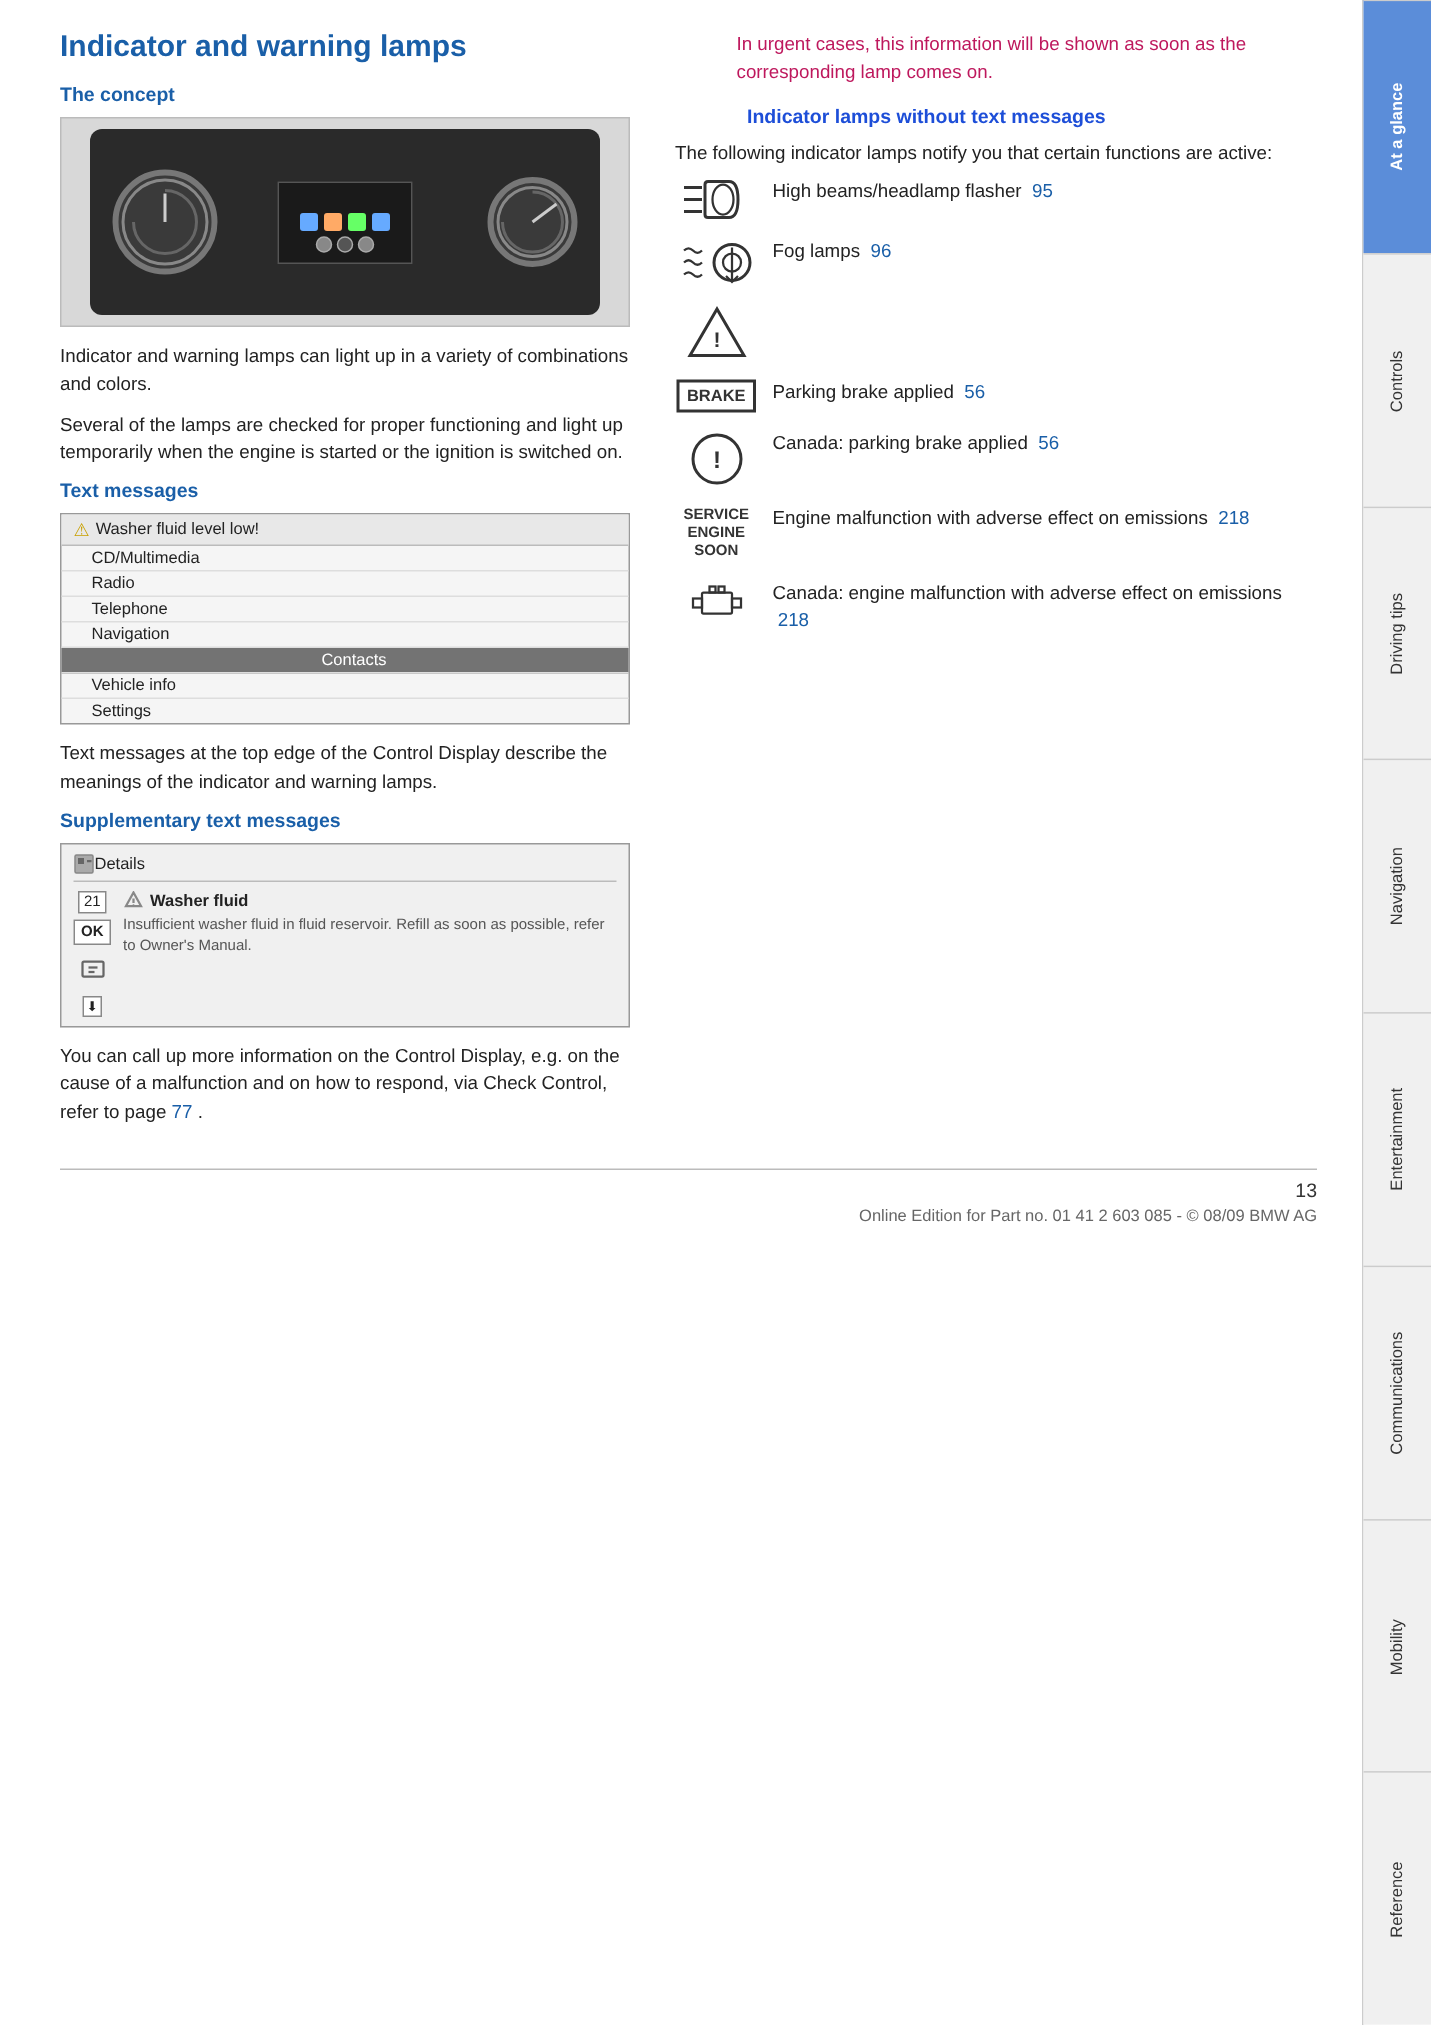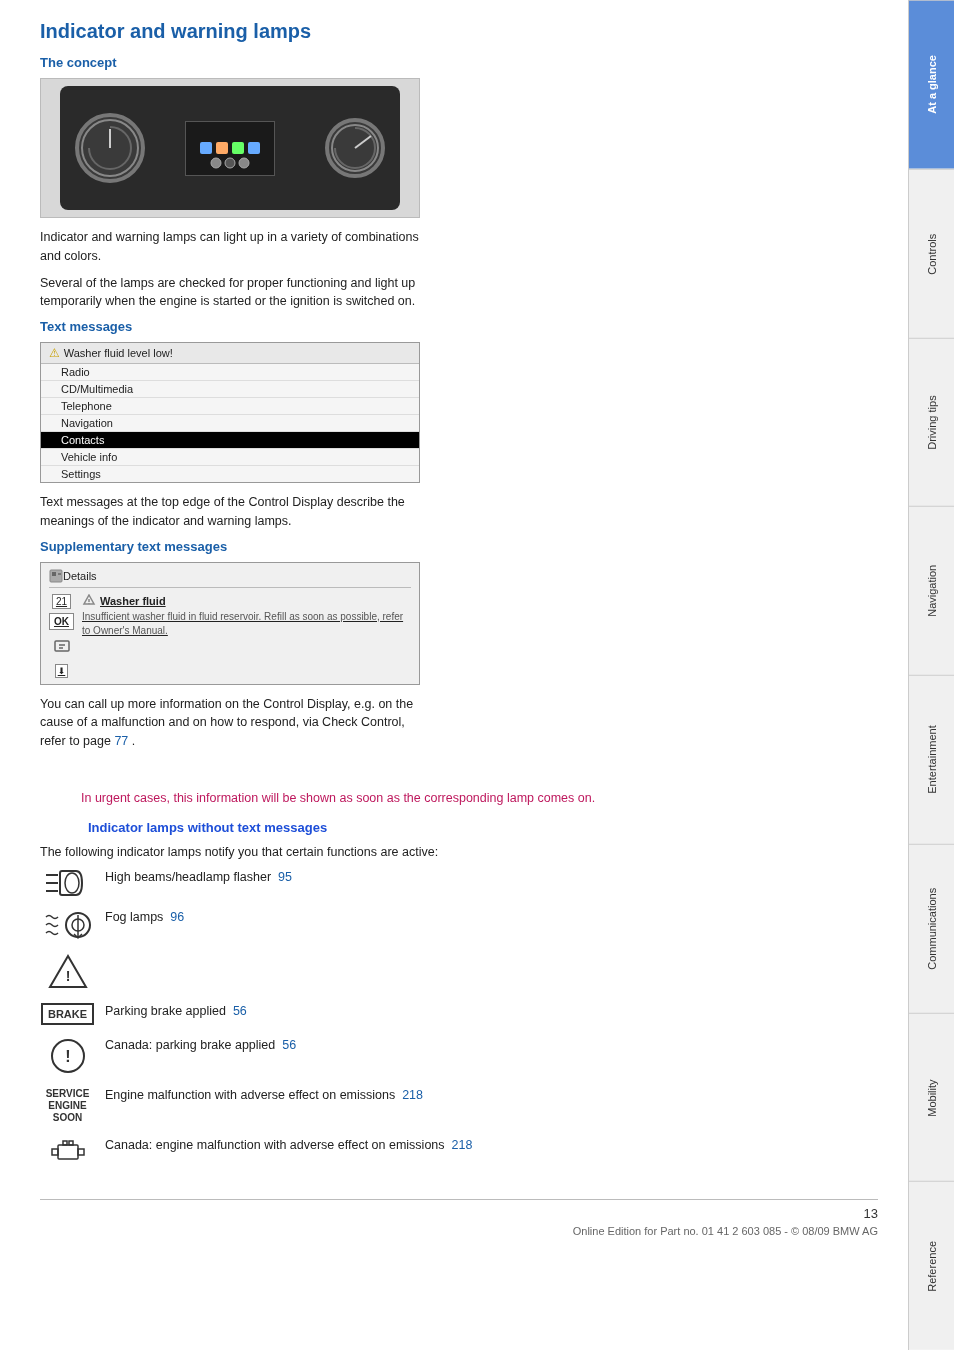--- a/index.html
+++ b/index.html
@@ -56,21 +56,20 @@
     .main-content {
       flex: 1;
       padding: 20px 30px 20px 40px;
       position: relative;
     }
 
     
     .two-col {
       display: flex;
       gap: 30px;
-      flex-direction: column;
     }
 
     .col-left {
       flex: 1;
       max-width: 380px;
     }
 
     .col-right {
       flex: 1;
     }
@@ -196,22 +195,23 @@
       border-bottom: 1px solid #ddd;
       cursor: pointer;
       font-size: 11px;
     }
 
     .msg-menu-item:last-child {
       border-bottom: none;
     }
 
     .msg-menu-item.selected {
-      background: #000000;
+      background: #737373;
       color: #fff;
+      text-align: center;
     }
 
     
     .supp-box {
       border: 1px solid #999;
       background: #f0f0f0;
       margin-bottom: 10px;
       font-size: 11px;
       padding: 6px 8px;
     }
@@ -221,21 +221,20 @@
       align-items: center;
       gap: 0;
       margin-bottom: 6px;
       border-bottom: 1px solid #bbb;
       padding-bottom: 4px;
     }
 
     .supp-content {
       display: flex;
       gap: 8px;
-      text-decoration: underline;
     }
 
     .supp-left-icons {
       display: flex;
       flex-direction: column;
       gap: 4px;
       align-items: center;
     }
 
     .supp-ok-btn {
@@ -407,22 +406,22 @@
         <p class="body-para">Several of the lamps are checked for proper functioning and light up temporarily when the engine is started or the ignition is switched on.</p>
 
         <h2 class="subsection-title">Text messages</h2>
 
         <div class="text-messages-box">
           <div class="msg-header">
             <span class="msg-warning-icon">⚠</span>
             <span>Washer fluid level low!</span>
           </div>
           <div>
+            <div class="msg-menu-item">CD/Multimedia</div>
             <div class="msg-menu-item">Radio</div>
-            <div class="msg-menu-item">CD/Multimedia</div>
             <div class="msg-menu-item">Telephone</div>
             <div class="msg-menu-item">Navigation</div>
             <div class="msg-menu-item selected">Contacts</div>
             <div class="msg-menu-item">Vehicle info</div>
             <div class="msg-menu-item">Settings</div>
           </div>
         </div>
 
         <p class="body-para">Text messages at the top edge of the Control Display describe the meanings of the indicator and warning lamps.</p>
 

